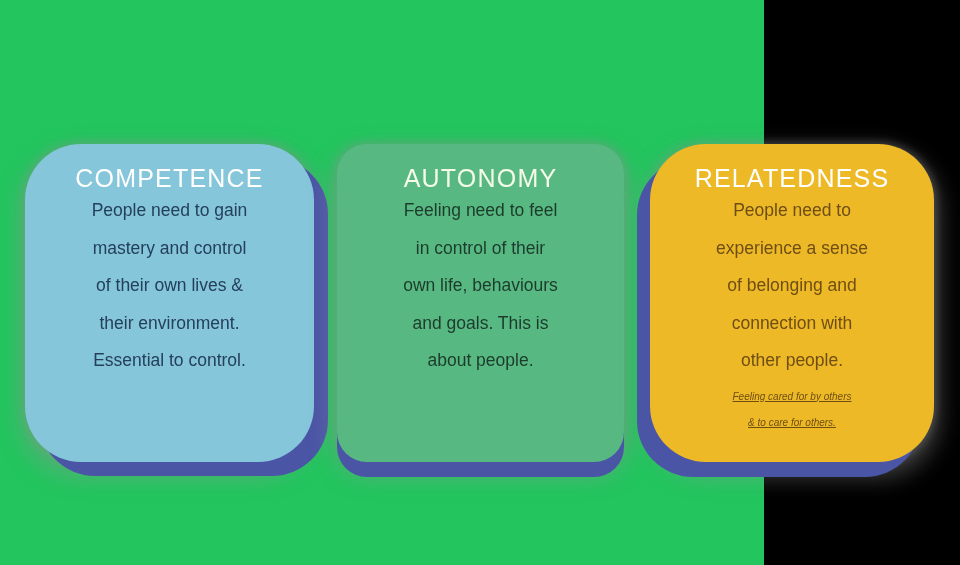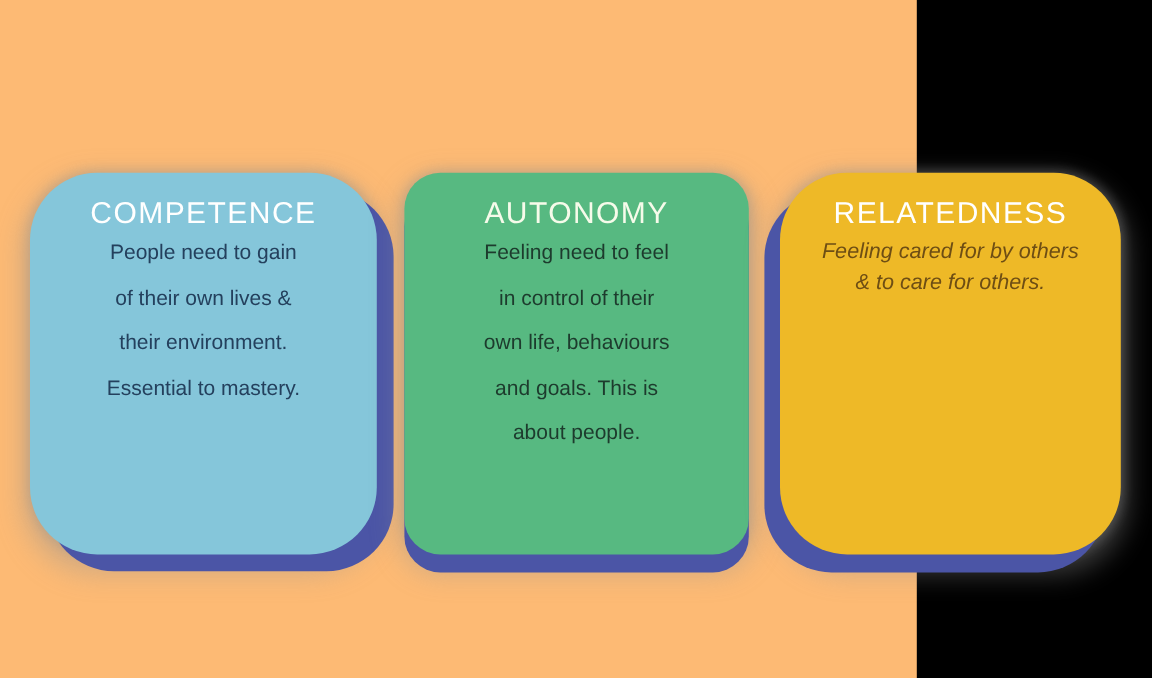--- a/index.html
+++ b/index.html
@@ -10,21 +10,21 @@
   body {
     width: 960px;
     height: 565px;
     overflow: hidden;
     font-family: "Liberation Sans", sans-serif;
   }
   .canvas {
     position: relative;
     width: 764px;
     height: 565px;
-    background: #fdba74;
+    background: #22c55e;
   }
   .card {
     position: absolute;
     top: 144px;
     height: 318px;
     border-radius: 56px;
     background: var(--bg, #888);
     box-shadow:
       var(--sx, 0px) var(--sy, 14px) 0 var(--shadow, #4B55A6),
       0 10px 22px 6px rgba(150,150,150,0.40),
@@ -50,56 +50,65 @@
     font-size: 17.5px;
     font-weight: 400;
     color: var(--body-color, #222);
   }
   .body-line {
     line-height: 37.5px;
     white-space: nowrap;
   }
   .card-note {
     margin-top: 4px;
-    font-size: 18px;
+    font-size: 10px;
     font-style: italic;
     color: var(--body-color, #222);
+    text-decoration: underline;
   }
   .note-line {
     line-height: 26px;
     white-space: nowrap;
   }
 </style>
 </head>
 <body>
 
 <div class="canvas">
 
   <div class="card card-0" style="--bg: #85C6DA; --title-color: #FFFFFF; --body-color: #24405D; --shadow: #4B55A6;">
     <h2 class="card-title">COMPETENCE</h2>
     <div class="card-body">
       <div class="body-line">People need to gain</div>
+      <div class="body-line">mastery and control</div>
       <div class="body-line">of their own lives &amp;</div>
       <div class="body-line">their environment.</div>
-      <div class="body-line">Essential to mastery.</div>
+      <div class="body-line">Essential to control.</div>
     </div>
   </div>
 
   <div class="card card-1" style="--bg: #57B981; --title-color: #F6FBEA; --body-color: #1D3B2D; --shadow: #4B55A6;">
     <h2 class="card-title">AUTONOMY</h2>
     <div class="card-body">
       <div class="body-line">Feeling need to feel</div>
       <div class="body-line">in control of their</div>
       <div class="body-line">own life, behaviours</div>
       <div class="body-line">and goals. This is</div>
       <div class="body-line">about people.</div>
     </div>
   </div>
 
   <div class="card card-2" style="--bg: #EEB927; --title-color: #FFFFFF; --body-color: #6E4E14; --shadow: #4B55A6;">
     <h2 class="card-title">RELATEDNESS</h2>
+    <div class="card-body">
+      <div class="body-line">People need to</div>
+      <div class="body-line">experience a sense</div>
+      <div class="body-line">of belonging and</div>
+      <div class="body-line">connection with</div>
+      <div class="body-line">other people.</div>
+    </div>
     <div class="card-note">
       <div class="note-line">Feeling cared for by others</div>
       <div class="note-line">&amp; to care for others.</div>
     </div>
   </div>
 
 </div>
 
 </body></html>

